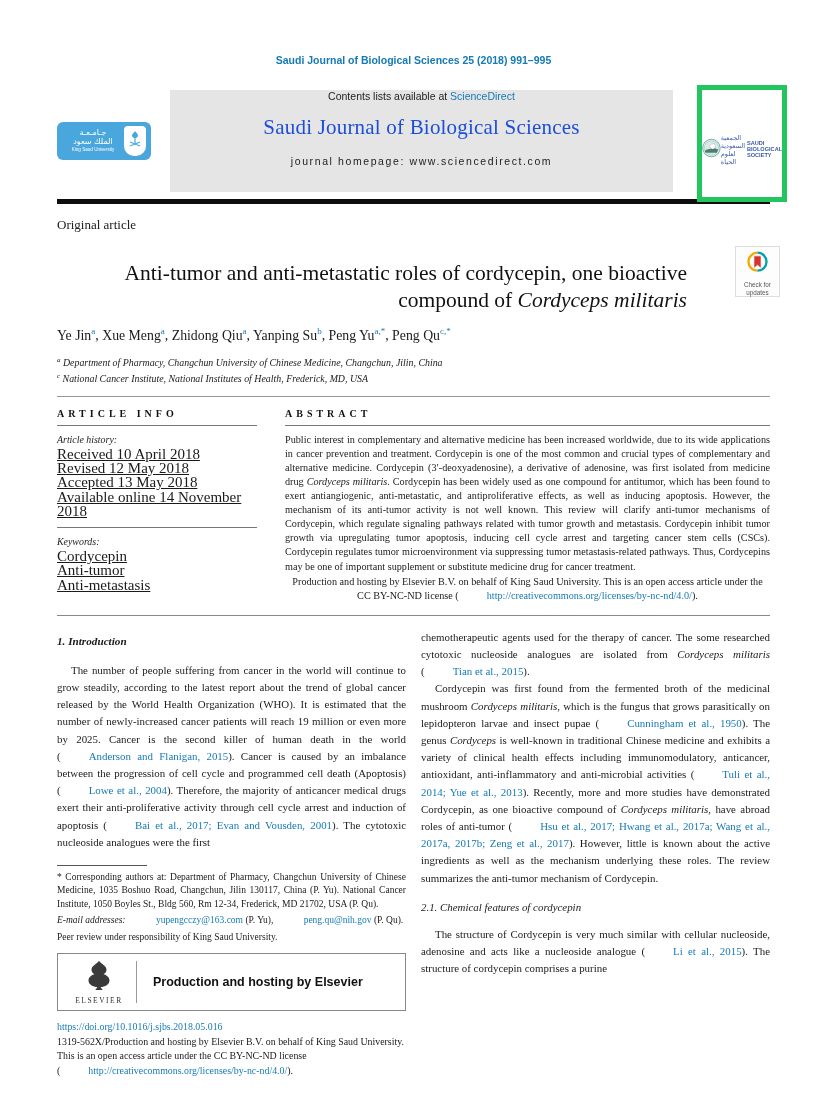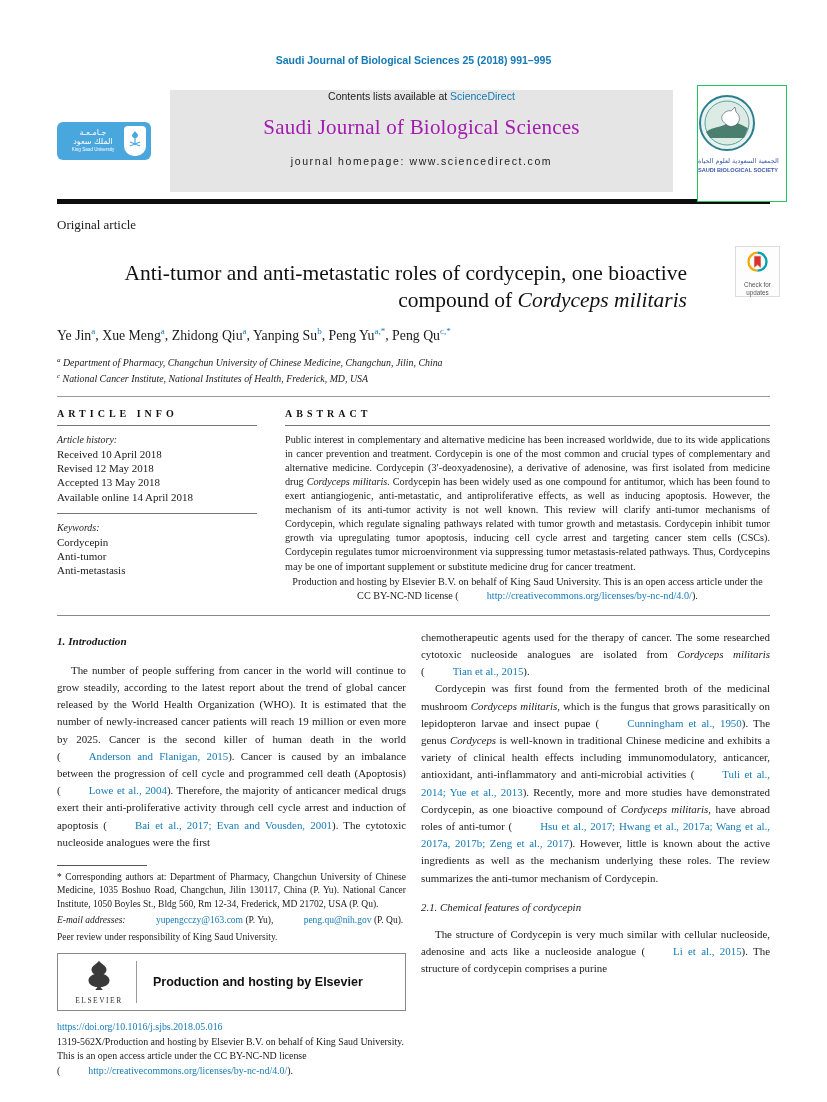--- a/index.html
+++ b/index.html
@@ -24,25 +24,25 @@
   .ksu-logo{width:94px;height:38px;background:#4aa7de;border-radius:6px;display:flex;
     align-items:center;justify-content:space-between;padding:3px 5px;}
   .ksu-text{color:#fff;text-align:center;flex:1;line-height:1.05;}
   .ksu-ar{font-family:"DejaVu Sans",sans-serif;font-size:8px;}
   .ksu-en{font-family:"Liberation Sans",sans-serif;font-size:4.6px;margin-top:2px;}
   .ksu-shield{width:22px;height:30px;background:#fff;border-radius:4px 4px 10px 10px;
     display:flex;align-items:center;justify-content:center;}
   .gray-box{flex:1;background:var(--hdr-bg);text-align:center;margin-right:97px;}
   .contents-line{font-family:"Liberation Sans",sans-serif;font-size:10.5px;color:#222;}
   .contents-line .sd{color:var(--link);}
-  .journal-title{font-size:21px;color:#a21caf;margin-top:13px;letter-spacing:.2px;}
+  .journal-title{font-size:21px;color:#1d4ed8;margin-top:13px;letter-spacing:.2px;}
   .homepage-line{font-family:"Liberation Sans",sans-serif;font-size:10.5px;letter-spacing:1.6px;
     color:#222;margin-top:15px;}
   .sbs-box{position:absolute;left:640px;top:-5px;width:90px;height:117px;background:#fff;
-    border:1px solid #22c55e;z-index:5;display:flex;flex-direction:column;
+    border:5px solid #22c55e;z-index:5;display:flex;flex-direction:row;align-items:center;
     padding-top:8px;}
   .sbs-ar{font-family:"DejaVu Sans",sans-serif;font-size:6.5px;color:#3b5aa5;margin-top:5px;}
   .sbs-en{font-family:"Liberation Sans",sans-serif;font-size:5.6px;font-weight:bold;color:#3b5aa5;margin-top:2px;}
   .black-bar{margin-top:7px;height:4.5px;background:#0d0d0d;}
   
   .article-type{margin-top:13px;font-size:13px;}
   .title{margin-top:27px;font-size:21.5px;line-height:27.5px;max-width:630px;color:#111;text-align:right;}
   .check-badge{position:absolute;left:735px;top:246px;width:45px;height:51px;
     border:1px solid #ddd;background:#fdfdfd;text-align:center;padding-top:3px;cursor:pointer;}
   .check-badge .cb-txt{font-family:"Liberation Sans",sans-serif;font-size:6.3px;color:#555;line-height:1.25;}
@@ -53,21 +53,21 @@
   .rule{border:0;border-top:1px solid var(--rule);}
   .rule-affil{margin-top:10px;}
   
   .info-abstract{display:flex;margin-top:11px;}
   .info-col{width:200px;margin-right:28px;flex-shrink:0;}
   .abs-col{flex:1;}
   .block-h{font-size:10px;font-weight:bold;letter-spacing:4px;color:#111;}
   .h-rule{border:0;border-top:1px solid #777;margin:6px 0 7px 0;}
   .mid-rule{border:0;border-top:1px solid #777;margin:9px 0 7px 0;}
   .info-col .lbl{font-style:italic;font-size:9.9px;line-height:14.2px;}
-  .info-col .ln{font-size:11px;line-height:14.2px;}
+  .info-col .ln{font-size:15px;line-height:14.2px;text-decoration:underline;}
   .abs-body{font-size:10.2px;line-height:14.1px;text-align:justify;}
   .abs-license{font-size:10.2px;line-height:14.1px;text-align:center;margin-top:1px;}
   .rule-full{margin-top:12px;border-top:1.2px solid #888;}
   
   .body-cols{display:flex;margin-top:13px;}
   .colL{width:349px;margin-right:15px;flex-shrink:0;}
   .colR{flex:1;}
   .sec-h{font-size:11.2px;font-weight:bold;}
   .sub-h{font-size:10.9px;font-style:italic;}
   .para{font-size:10.9px;line-height:17.2px;text-align:justify;}
@@ -154,21 +154,21 @@
     <hr class="rule rule-affil">
 
     <div class="info-abstract">
       <div class="info-col">
         <div class="block-h">ARTICLE INFO</div>
         <hr class="h-rule">
         <div class="lbl">Article history:</div>
         <div class="ln">Received 10 April 2018</div>
         <div class="ln">Revised 12 May 2018</div>
         <div class="ln">Accepted 13 May 2018</div>
-        <div class="ln">Available online 14 April 2018</div>
+        <div class="ln">Available online 14 November 2018</div>
         <hr class="mid-rule">
         <div class="lbl">Keywords:</div>
         <div class="ln">Cordycepin</div>
         <div class="ln">Anti-tumor</div>
         <div class="ln">Anti-metastasis</div>
       </div>
       <div class="abs-col">
         <div class="block-h">ABSTRACT</div>
         <hr class="h-rule">
         <div class="abs-body"><span>Public interest in complementary and alternative medicine has been increased worldwide, due to its wide applications in cancer prevention and treatment. Cordycepin is one of the most common and crucial types of complementary and alternative medicine. Cordycepin (3′-deoxyadenosine), a derivative of adenosine, was first isolated from medicine drug </span><span class="seg-i">Cordyceps militaris</span><span>. Cordycepin has been widely used as one compound for antitumor, which has been found to exert antiangiogenic, anti-metastatic, and antiproliferative effects, as well as inducing apoptosis. However, the mechanism of its anti-tumor activity is not well known. This review will clarify anti-tumor mechanisms of Cordycepin, which regulate signaling pathways related with tumor growth and metastasis. Cordycepin inhibit tumor growth via upregulating tumor apoptosis, inducing cell cycle arrest and targeting cancer stem cells (CSCs). Cordycepin regulates tumor microenvironment via suppressing tumor metastasis-related pathways. Thus, Cordycepins may be one of important supplement or substitute medicine drug for cancer treatment.</span></div>

